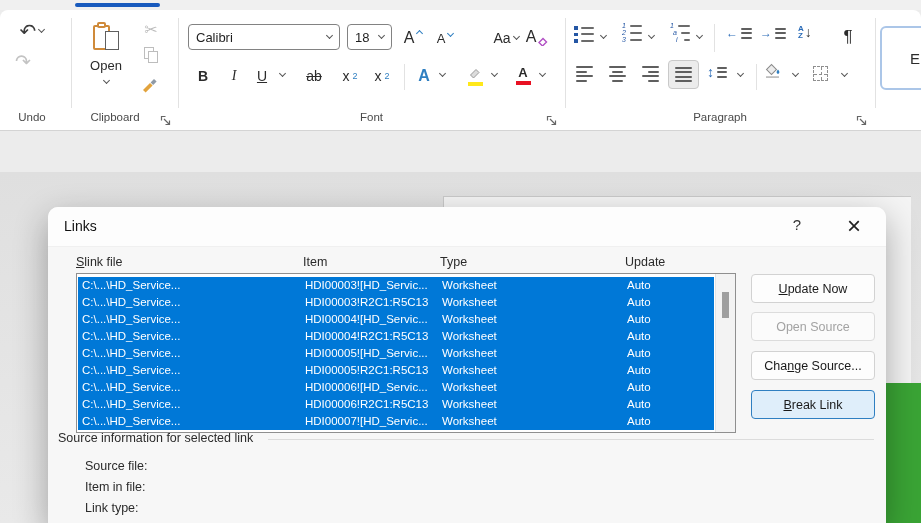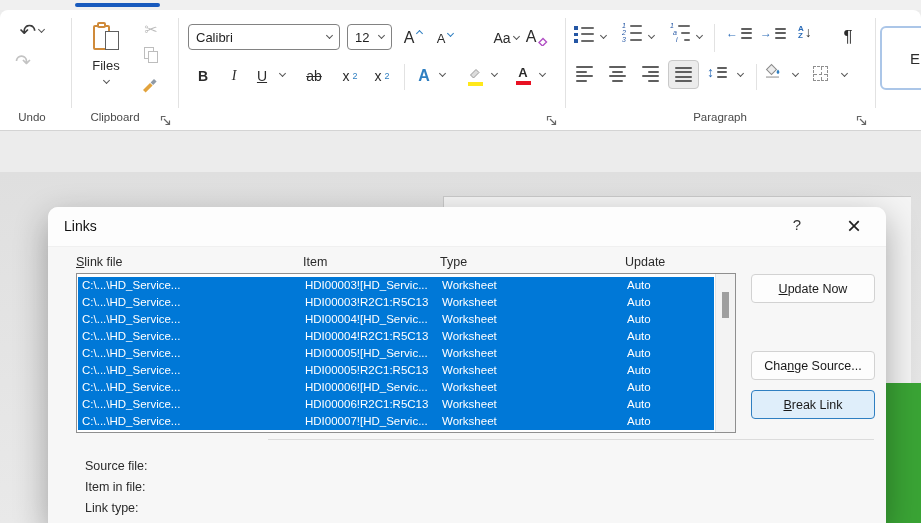--- a/index.html
+++ b/index.html
@@ -154,21 +154,21 @@
       <span class="redo-glyph">↷</span>
     </div>
     <div class="grp-label" style="left:0; width:64px">Undo</div>
 
     <div class="paste-btn">
       <span class="clipicon">
         <span class="board"></span>
           <span class="cliptab"></span>
           <span class="page"></span>
       </span>
-      <span class="paste-txt">Files</span>
+      <span class="paste-txt">Open</span>
       <span class="chev" style="margin-top:5px"></span>
     </div>
     <div class="rbtn" style="left:138px; top:8px; width:26px; height:22px">
       <span class="cuticon">✂</span>
     </div>
     <div class="rbtn" style="left:140px; top:34px; width:22px; height:22px">
       <span class="copyicon">
           <i class="cp1"></i>
           <i class="cp2"></i>
         </span>
@@ -184,21 +184,21 @@
       <svg width="11" height="11" viewBox="0 0 11 11">
           <path d="M1.5 5.5 V1.5 H5.5 M4 4 l5 5 M9.5 5.5 V9.5 H5.5" stroke="#666" fill="none" stroke-width="1.2"></path>
         </svg>
     </div>
 
     <div class="combo" style="left:188px; width:152px">
       <span>Calibri</span>
       <span class="chev"></span>
     </div>
     <div class="combo" style="left:347px; width:45px">
-      <span>12</span>
+      <span>18</span>
       <span class="chev"></span>
     </div>
     <div class="rbtn" style="left:400px; top:16px; width:26px; height:24px">
       <span class="afont">A</span>
       <span class="chev up blue" style="margin-top:-10px"></span>
     </div>
     <div class="rbtn" style="left:432px; top:16px; width:26px; height:24px">
       <span class="afont small">A</span>
       <span class="chev blue" style="margin-top:-10px"></span>
     </div>
@@ -248,20 +248,21 @@
       </span>
     </div>
     <span class="chev" style="position:absolute; left:492px; top:64px"></span>
     <div class="rbtn" style="left:510px; top:52px; width:26px; height:28px">
       <span class="stack-ic">
         <span style="font-size:13px; font-weight:bold; line-height:11px">A</span>
         <span class="cbar" style="background:#e81123"></span>
       </span>
     </div>
     <span class="chev" style="position:absolute; left:540px; top:64px"></span>
+    <div class="grp-label" style="left:178px; width:387px">Font</div>
     <div class="launcher" style="left:546px; top:102px">
       <svg width="11" height="11" viewBox="0 0 11 11">
           <path d="M1.5 5.5 V1.5 H5.5 M4 4 l5 5 M9.5 5.5 V9.5 H5.5" stroke="#666" fill="none" stroke-width="1.2"></path>
         </svg>
     </div>
 
     <div class="rbtn" style="left:574px; top:16px">
       <span class="listic">
         <span class="row">
             <i class="sq"></i>
@@ -484,30 +485,34 @@
       <div class="vscroll">
         <div class="vthumb"></div>
       </div>
     </div>
 
     <div class="dbtn" style="top:67px">
       <span></span>
         <span class="key">U</span>
         <span>pdate Now</span>
     </div>
+    <div class="dbtn disabled" style="top:105px">
+      <span>Open Source</span>
+    </div>
     <div class="dbtn" style="top:144px">
       <span>Cha</span>
         <span class="key">n</span>
         <span>ge Source...</span>
     </div>
     <div class="dbtn focused" style="top:183px">
       <span></span>
         <span class="key">B</span>
         <span>reak Link</span>
     </div>
 
+    <div class="grpbox-head">Source information for selected link</div>
     <div class="grpbox-line"></div>
     <div class="fld" style="top:252px">Source file:</div>
     <div class="fld" style="top:273px">Item in file:</div>
     <div class="fld" style="top:294px">Link type:</div>
   </div>
 
 </div>
 
 </body></html>

